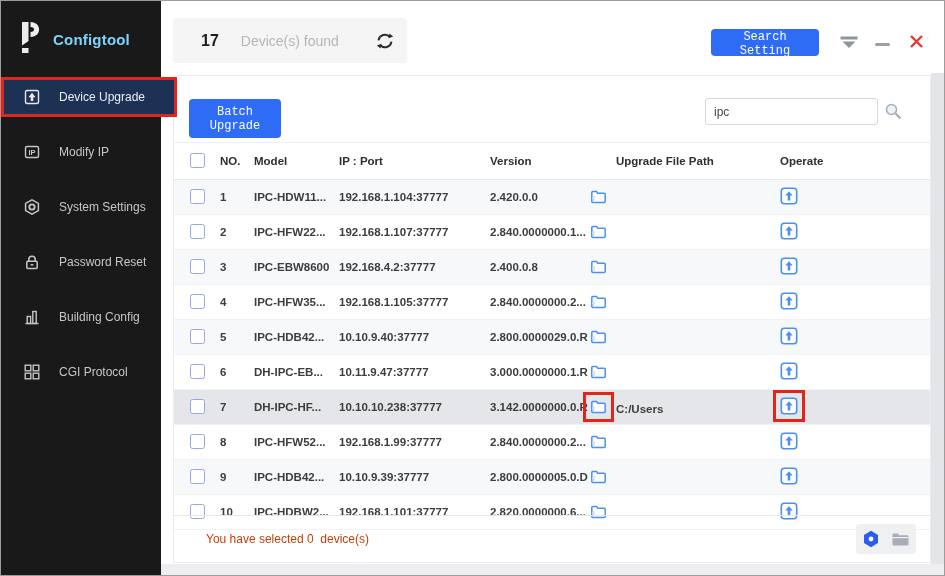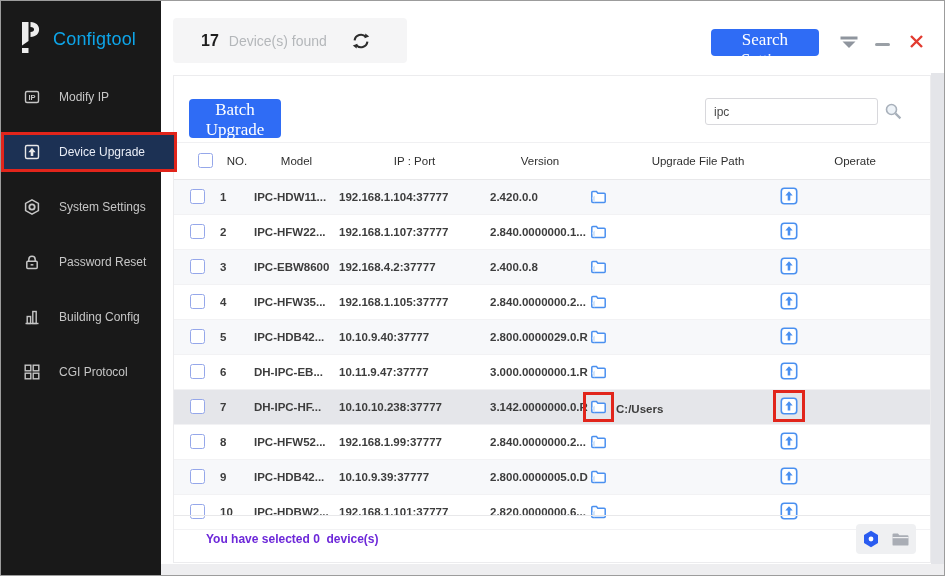--- a/index.html
+++ b/index.html
@@ -1,73 +1,73 @@
 <!DOCTYPE html>
 <html><head>
 <meta charset="utf-8">
 <style>
   html,body { margin:0; padding:0; background:#fff; font-family:"Liberation Sans", sans-serif; }
   .window { position:relative; width:943px; height:574px; border:1px solid #9c9c9c; background:#fff; overflow:hidden; }
 
   
   .sidebar { position:absolute; left:0; top:0; bottom:0; width:160px; background:#191919; z-index:4; }
   .logo { display:flex; align-items:center; gap:10px; padding:20px 0 0 16px; }
-  .logo-text { color:#0ea5e9; font-size:18px; font-weight:normal; letter-spacing:.2px; }
+  .logo-text { color:#7dd3fc; font-size:15px; font-weight:bold; letter-spacing:.2px; }
   .nav { position:absolute; top:76px; left:0; right:0; }
   .nav-item { display:flex; align-items:center; height:40px; margin-bottom:15px; padding-left:22px; gap:18px;
               color:#c6c6c6; font-size:12px; cursor:pointer; box-sizing:border-box; }
   .nav-item .nico { width:18px; height:18px; display:flex; align-items:center; justify-content:center; flex:none; }
   .nav-item.selected { width:176px; background:#1c3154; border:3px solid #e1251b; padding-left:19px; color:#e9edf6; }
 
   
   .main { position:absolute; left:160px; top:0; right:0; bottom:0; background:#fff; }
   .gutter-right { position:absolute; top:72px; right:0; width:13px; bottom:11px; background:#e4e5e9; }
   .gutter-bottom { position:absolute; left:0; right:0; bottom:0; height:11px; background:#eeeef0; }
 
   .topbar { position:absolute; top:0; left:0; right:0; height:72px; background:#fff; }
   .count-panel { position:absolute; left:12px; top:17px; width:234px; height:45px; background:#f5f5f6; border-radius:4px;
-                 display:flex; align-items:center; padding-left:28px; box-sizing:border-box; gap:10px; }
+                 display:flex; align-items:center; padding-left:28px; box-sizing:border-box; gap:22px; }
   .count { font-size:16px; font-weight:bold; color:#1e1e1e; }
   .count-label { font-size:14px; color:#b4b7ba; }
   .refresh { margin-left:14px; display:flex; cursor:pointer; }
 
-  .btn-primary { background:#2f6cf5; color:#fff; border:none; border-radius:4px; font-size:17px;
-                 font-family:Liberation Serif, serif; cursor:pointer; }
+  .btn-primary { background:#2f6cf5; color:#fff; border:none; border-radius:4px; font-size:12px;
+                 font-family:Liberation Mono, monospace; cursor:pointer; }
   .btn-search { position:absolute; left:550px; top:28px; width:108px; height:27px; }
   .filter-icon { position:absolute; left:679px; top:35px; cursor:pointer; }
   .min-icon { position:absolute; left:714px; top:42px; width:15px; height:3px; background:#9aa0a6; border-radius:2px; cursor:pointer; }
   .close-icon { position:absolute; left:748px; top:33px; cursor:pointer; }
 
   
   .card { position:absolute; left:12px; top:74px; width:758px; height:488px; background:#fff;
           border:1px solid #ececee; box-sizing:border-box; }
   .card-top { position:relative; height:66px; }
   .btn-batch { position:absolute; left:15px; top:23px; width:92px; height:39px; }
   .searchwrap { position:absolute; left:531px; top:22px; display:flex; align-items:center; }
   .search-input { width:173px; height:27px; box-sizing:border-box; border:1px solid #d8d8dc; border-radius:3px;
                   padding:0 8px; font-size:12px; color:#4a4a4a; outline:none; font-family:Liberation Sans, sans-serif; }
   .search-glass { margin-left:6px; display:flex; cursor:pointer; }
 
   .thead, .trow { display:grid; grid-template-columns:30px 34px 85px 151px 100px 190px 1fr;
                   padding-left:16px; align-items:center; }
   .thead { height:36px; border-top:1px solid #f0f0f2; border-bottom:1px solid #e8e8ea;
-           font-size:11.5px; font-weight:normal; color:#2f2f2f;text-align:center; }
+           font-size:11.5px; font-weight:bold; color:#2f2f2f; }
   .th-upg { padding-left:26px; }
   .trow { height:34px; font-size:11.5px; color:#3d3d3d; font-weight:600; border-bottom:1px solid #f2f2f4; cursor:default; }
   .trow.alt { background:#f7f8fa; }
   .trow.hl { background:#e5e6ea; }
   .cb { width:13px; height:13px; border:1px solid #95a7ea; border-radius:2.5px; background:#fff; display:inline-block; cursor:pointer; }
   .upgcell { display:flex; align-items:flex-end; }
   .iconbtn { display:inline-flex; align-items:center; justify-content:center; cursor:pointer; }
   .iconbtn.annotated { border:3px solid #e1251b; padding:4px; margin:-7px 2px -7px -7px; }
   .pathtext { font-weight:600; }
 
   .card-footer { position:absolute; left:0; right:0; bottom:0; height:46px; border-top:1px solid #e8e8ea;
                  display:flex; align-items:center; justify-content:space-between; padding:0 14px 0 32px; }
-  .sel-text { font-size:12px; font-weight:bold; color:#6d28d9; white-space:pre; }
+  .sel-text { font-size:12px; font-weight:normal; color:#c2410c; white-space:pre; }
   .footer-icons { width:60px; height:30px; background:#eff0f2; border-radius:4px;
                   display:flex; align-items:center; justify-content:center; gap:11px; }
   .fic { display:flex; cursor:pointer; }
 </style>
 </head>
 <body>
 
 <div class="window">
 
   <aside class="sidebar">
@@ -76,38 +76,38 @@
         <svg width="26" height="32" viewBox="0 0 26 32">
           <path d="M5 1 h6.5 v19 L5 24.5 Z" fill="#ededed"></path>
           <path d="M13.5 1 c11.5 0 11.5 15 0 15 v-5 c4.8 0 4.8 -5 0 -5 Z" fill="#ededed"></path>
           <path d="M5 27 h6.5 v5 H5 Z" fill="#ededed"></path>
         </svg>
       </span>
       <span class="logo-text">Configtool</span>
     </div>
 
     <nav class="nav">
+      <div class="nav-item selected">
+        <span class="nico">
+          <svg width="18" height="18" viewBox="0 0 18 18">
+            <rect x="2.5" y="2.5" width="13" height="13" rx="1.5" fill="none" stroke="#e8e8e8" stroke-width="1.4"></rect>
+            <polygon points="9,4.8 12.6,9.2 10.3,9.2 10.3,13 7.7,13 7.7,9.2 5.4,9.2" fill="#e8e8e8"></polygon>
+          </svg>
+        </span>
+        <span>Device Upgrade</span>
+      </div>
+
       <div class="nav-item">
         <span class="nico">
           <svg width="18" height="18" viewBox="0 0 18 18">
             <rect x="2.5" y="3.5" width="13" height="11" rx="1.5" fill="none" stroke="#c6c6c6" stroke-width="1.4"></rect>
             <text x="9" y="12" font-size="7.5" font-weight="bold" fill="#c6c6c6" text-anchor="middle" font-family="Liberation Sans, sans-serif">IP</text>
           </svg>
         </span>
         <span>Modify IP</span>
-      </div>
-
-      <div class="nav-item selected">
-        <span class="nico">
-          <svg width="18" height="18" viewBox="0 0 18 18">
-            <rect x="2.5" y="2.5" width="13" height="13" rx="1.5" fill="none" stroke="#e8e8e8" stroke-width="1.4"></rect>
-            <polygon points="9,4.8 12.6,9.2 10.3,9.2 10.3,13 7.7,13 7.7,9.2 5.4,9.2" fill="#e8e8e8"></polygon>
-          </svg>
-        </span>
-        <span>Device Upgrade</span>
       </div>
 
 
       <div class="nav-item">
         <span class="nico">
           <svg width="18" height="18" viewBox="0 0 18 18">
             <polygon points="9,1.8 15.4,5.4 15.4,12.6 9,16.2 2.6,12.6 2.6,5.4" fill="none" stroke="#c6c6c6" stroke-width="1.5"></polygon>
             <circle cx="9" cy="9" r="2.7" fill="none" stroke="#c6c6c6" stroke-width="1.8"></circle>
           </svg>
         </span>

